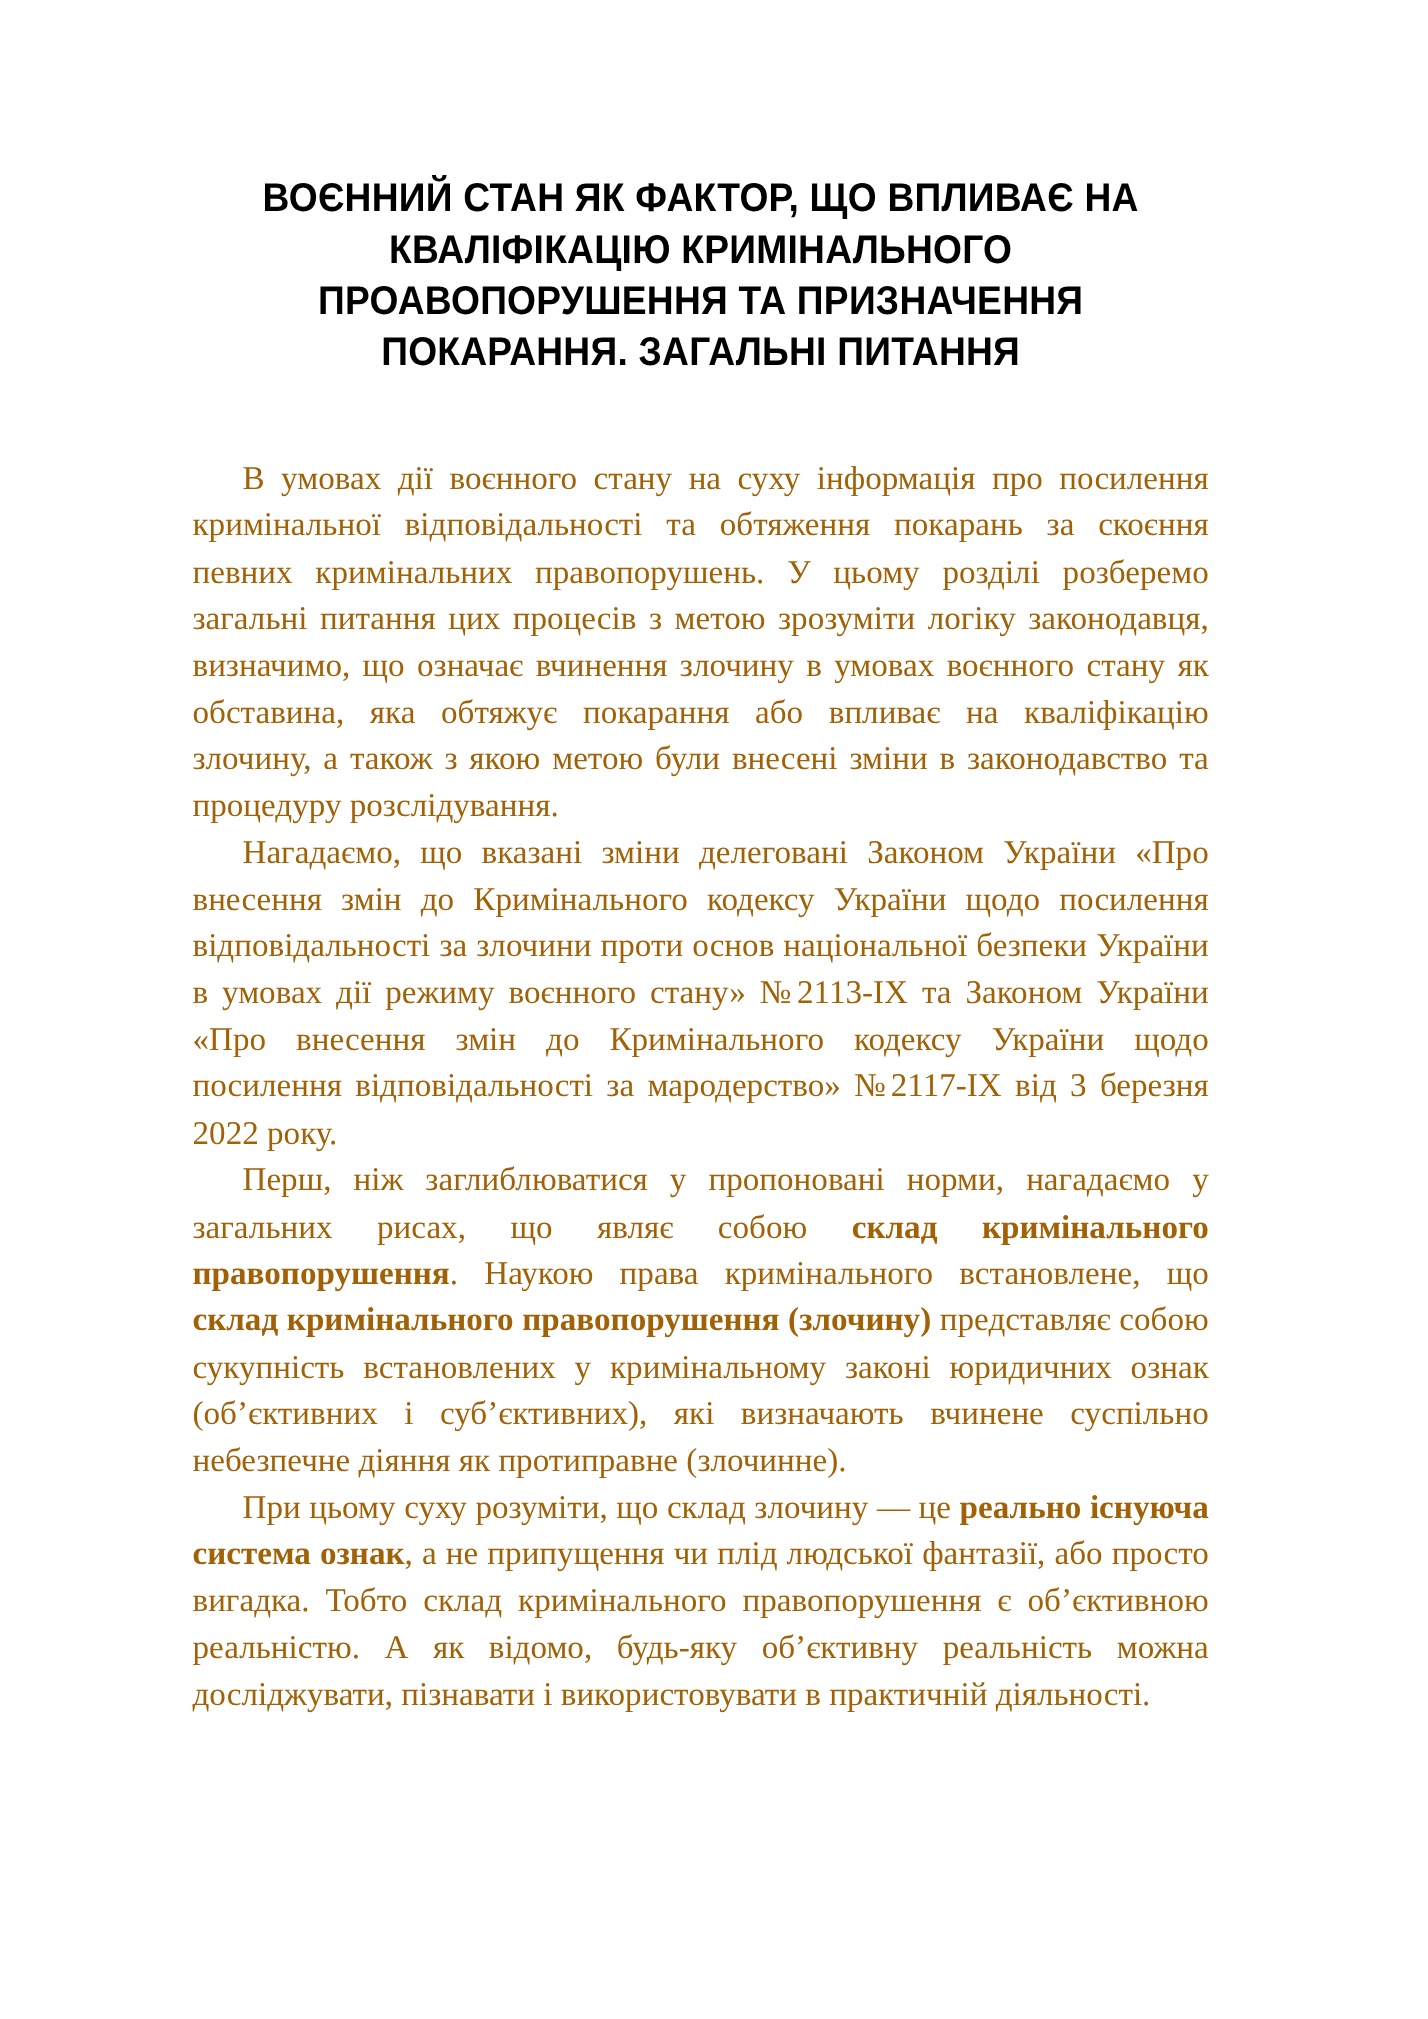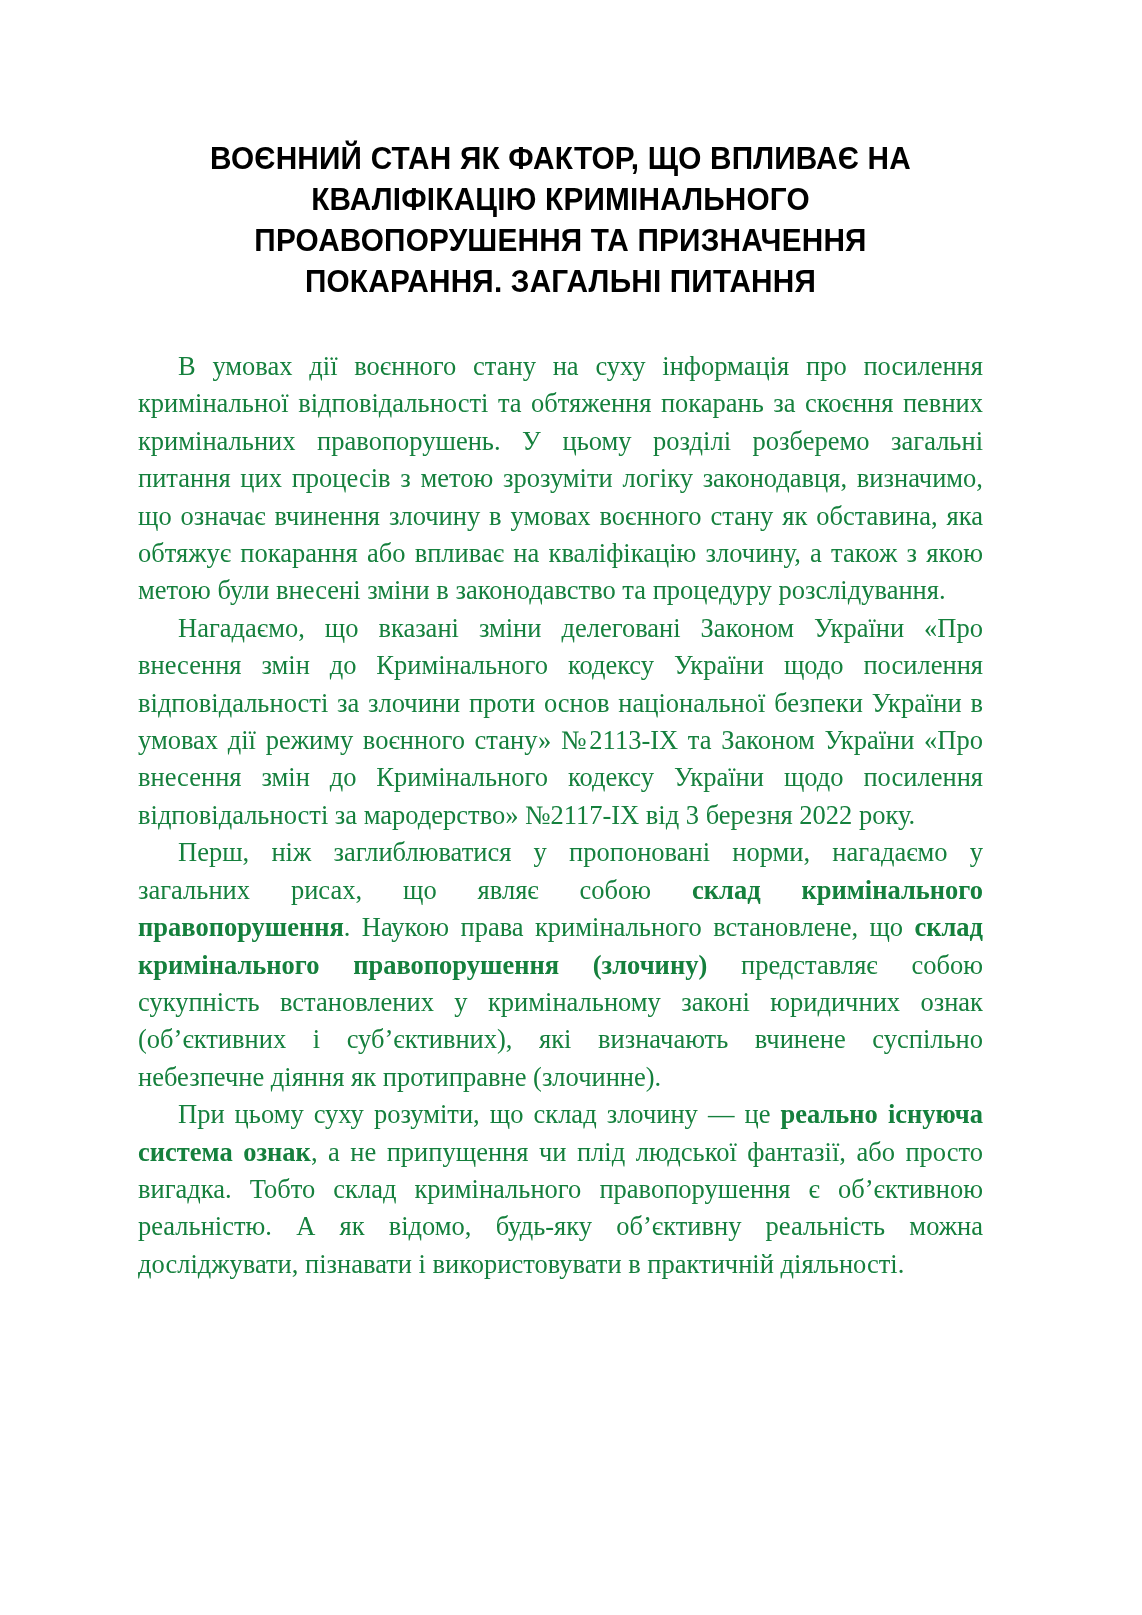--- a/index.html
+++ b/index.html
@@ -42,26 +42,26 @@
     transform-origin: 50% 0;
   }
 
   .doc-title .tline {
     display: block;
     white-space: nowrap;
   }
 
   
   .body-text {
-    margin: 0;
+    margin: 16px;
     padding-top: 46px;
     font-family: "Liberation Serif", "DejaVu Serif", serif;
     font-size: 26.5px;
     line-height: 37.4px;
-    color: #15803d;
+    color: #a16207;
   }
 
   .para {
     margin: 0;
     text-align: justify;
     text-justify: inter-word;
     text-indent: 40px;
     hyphens: none;
     -webkit-hyphens: none;
   }

